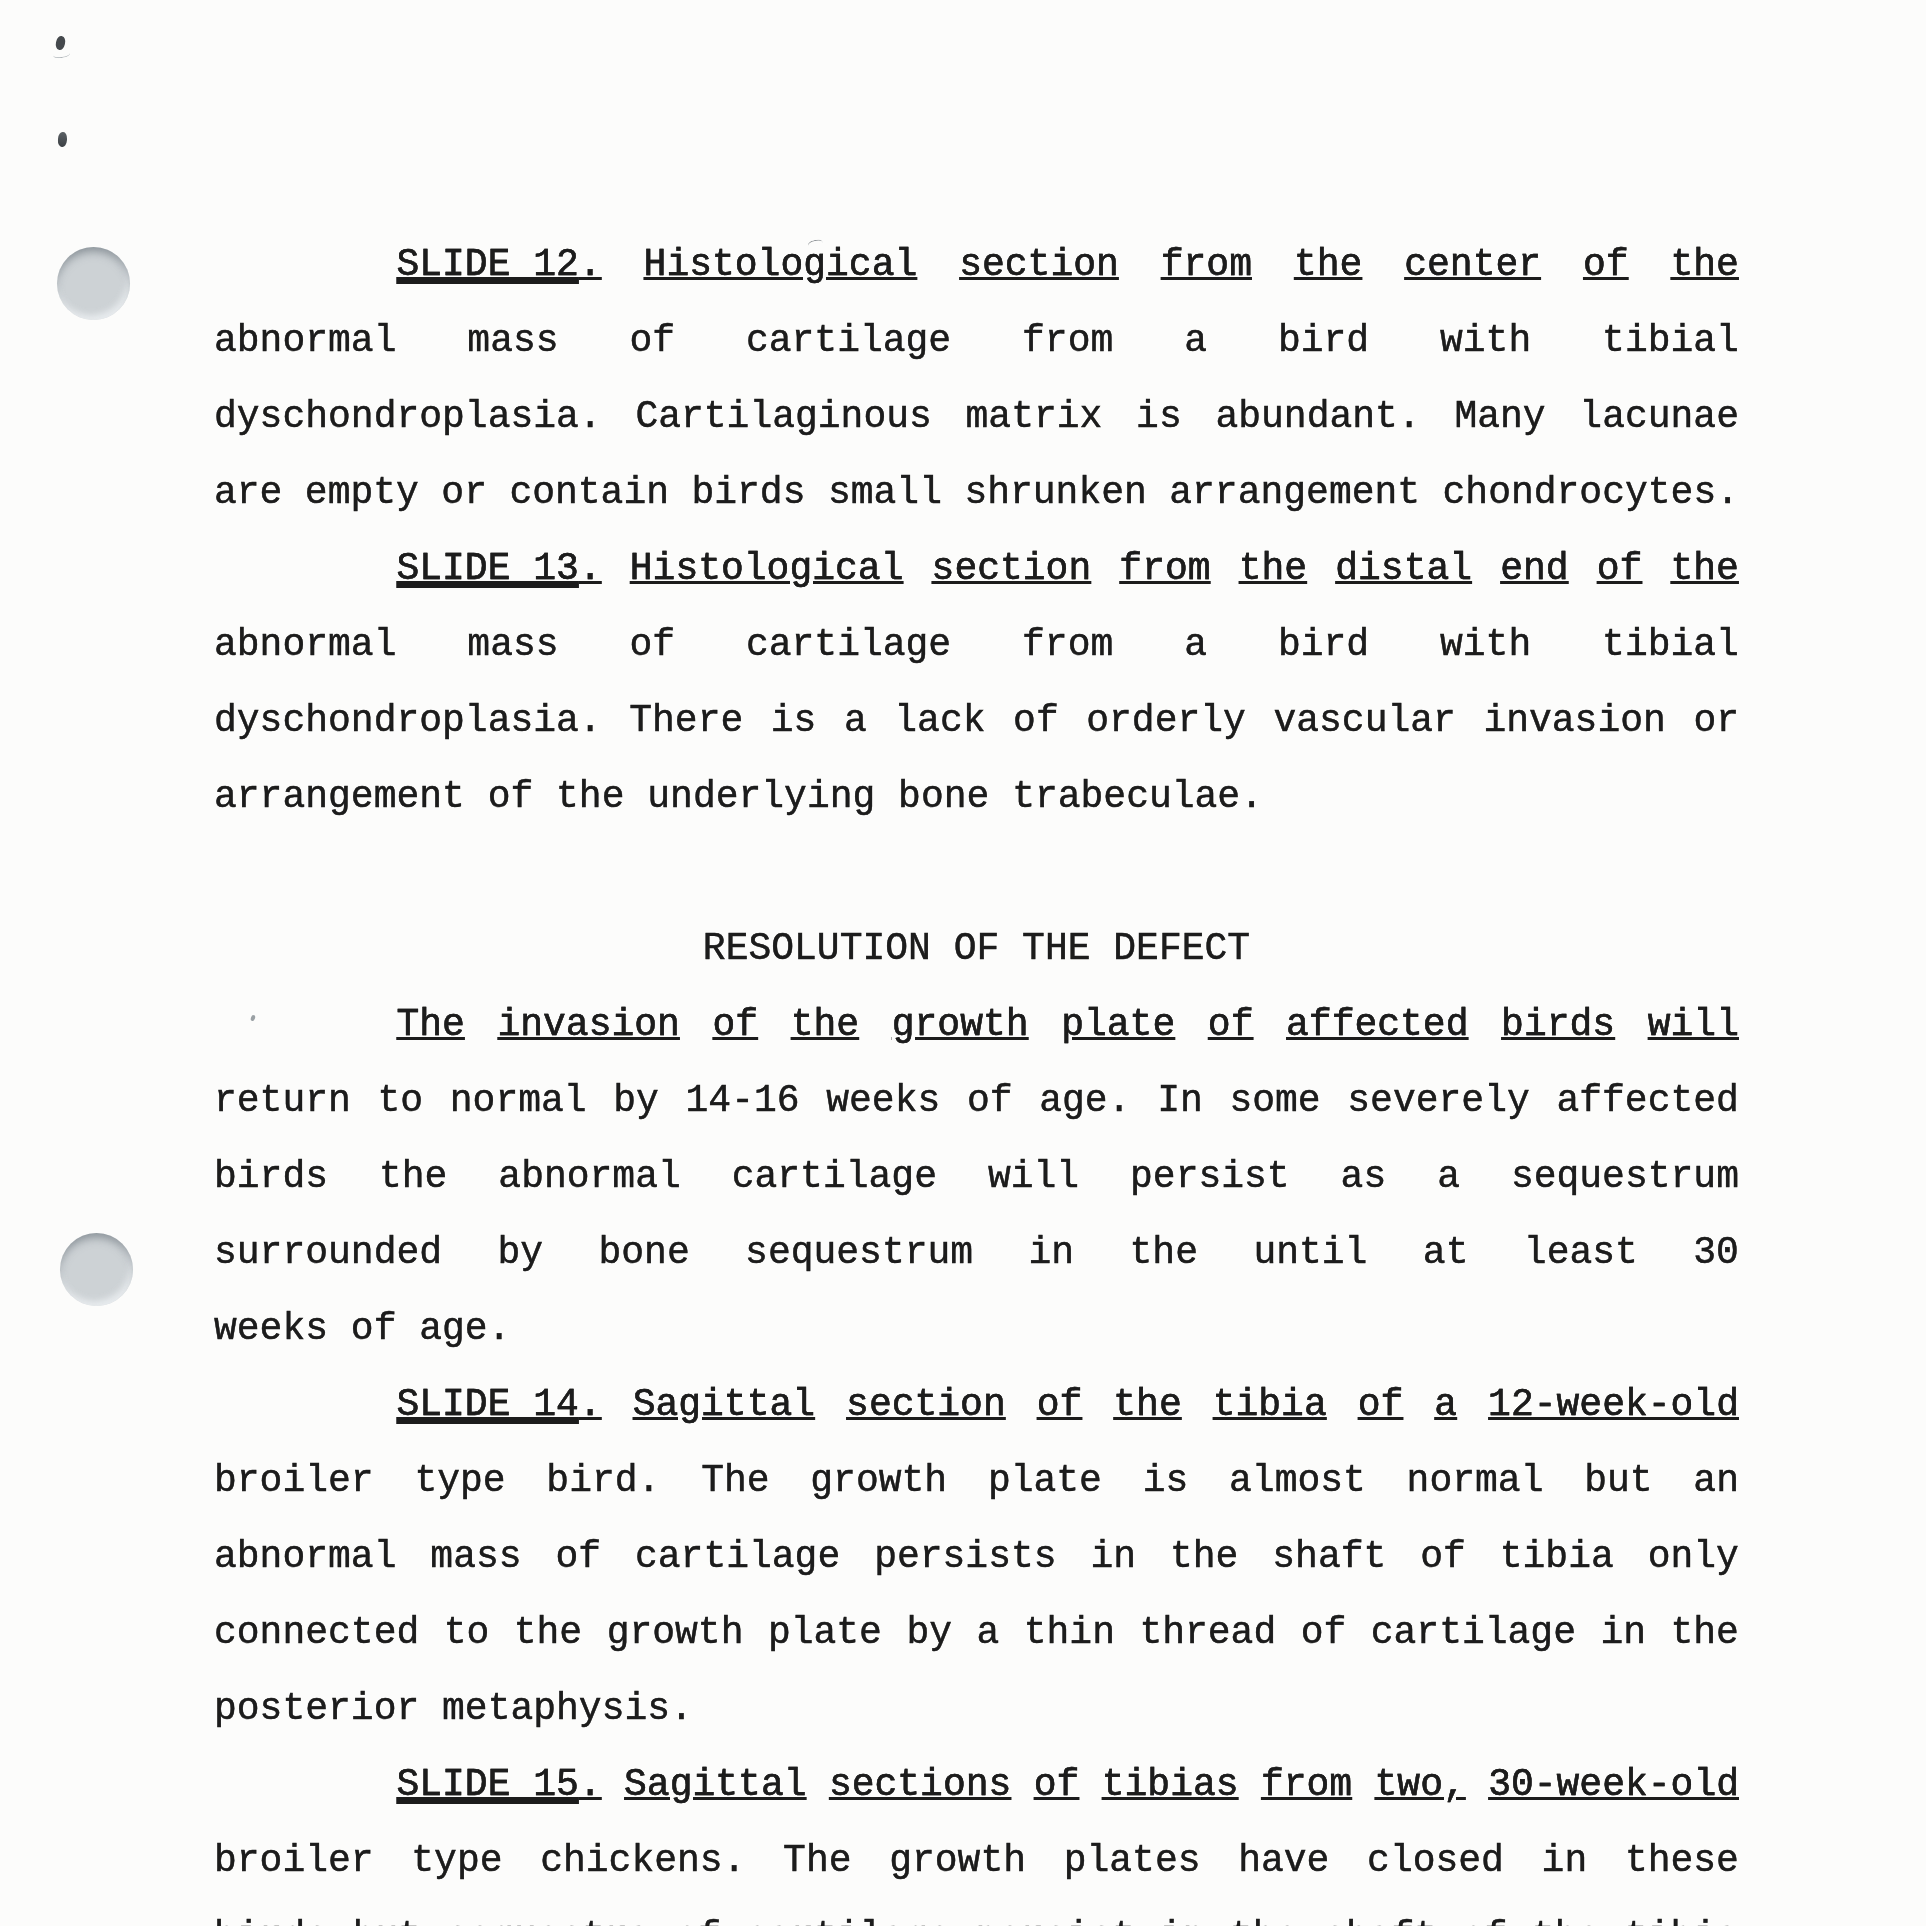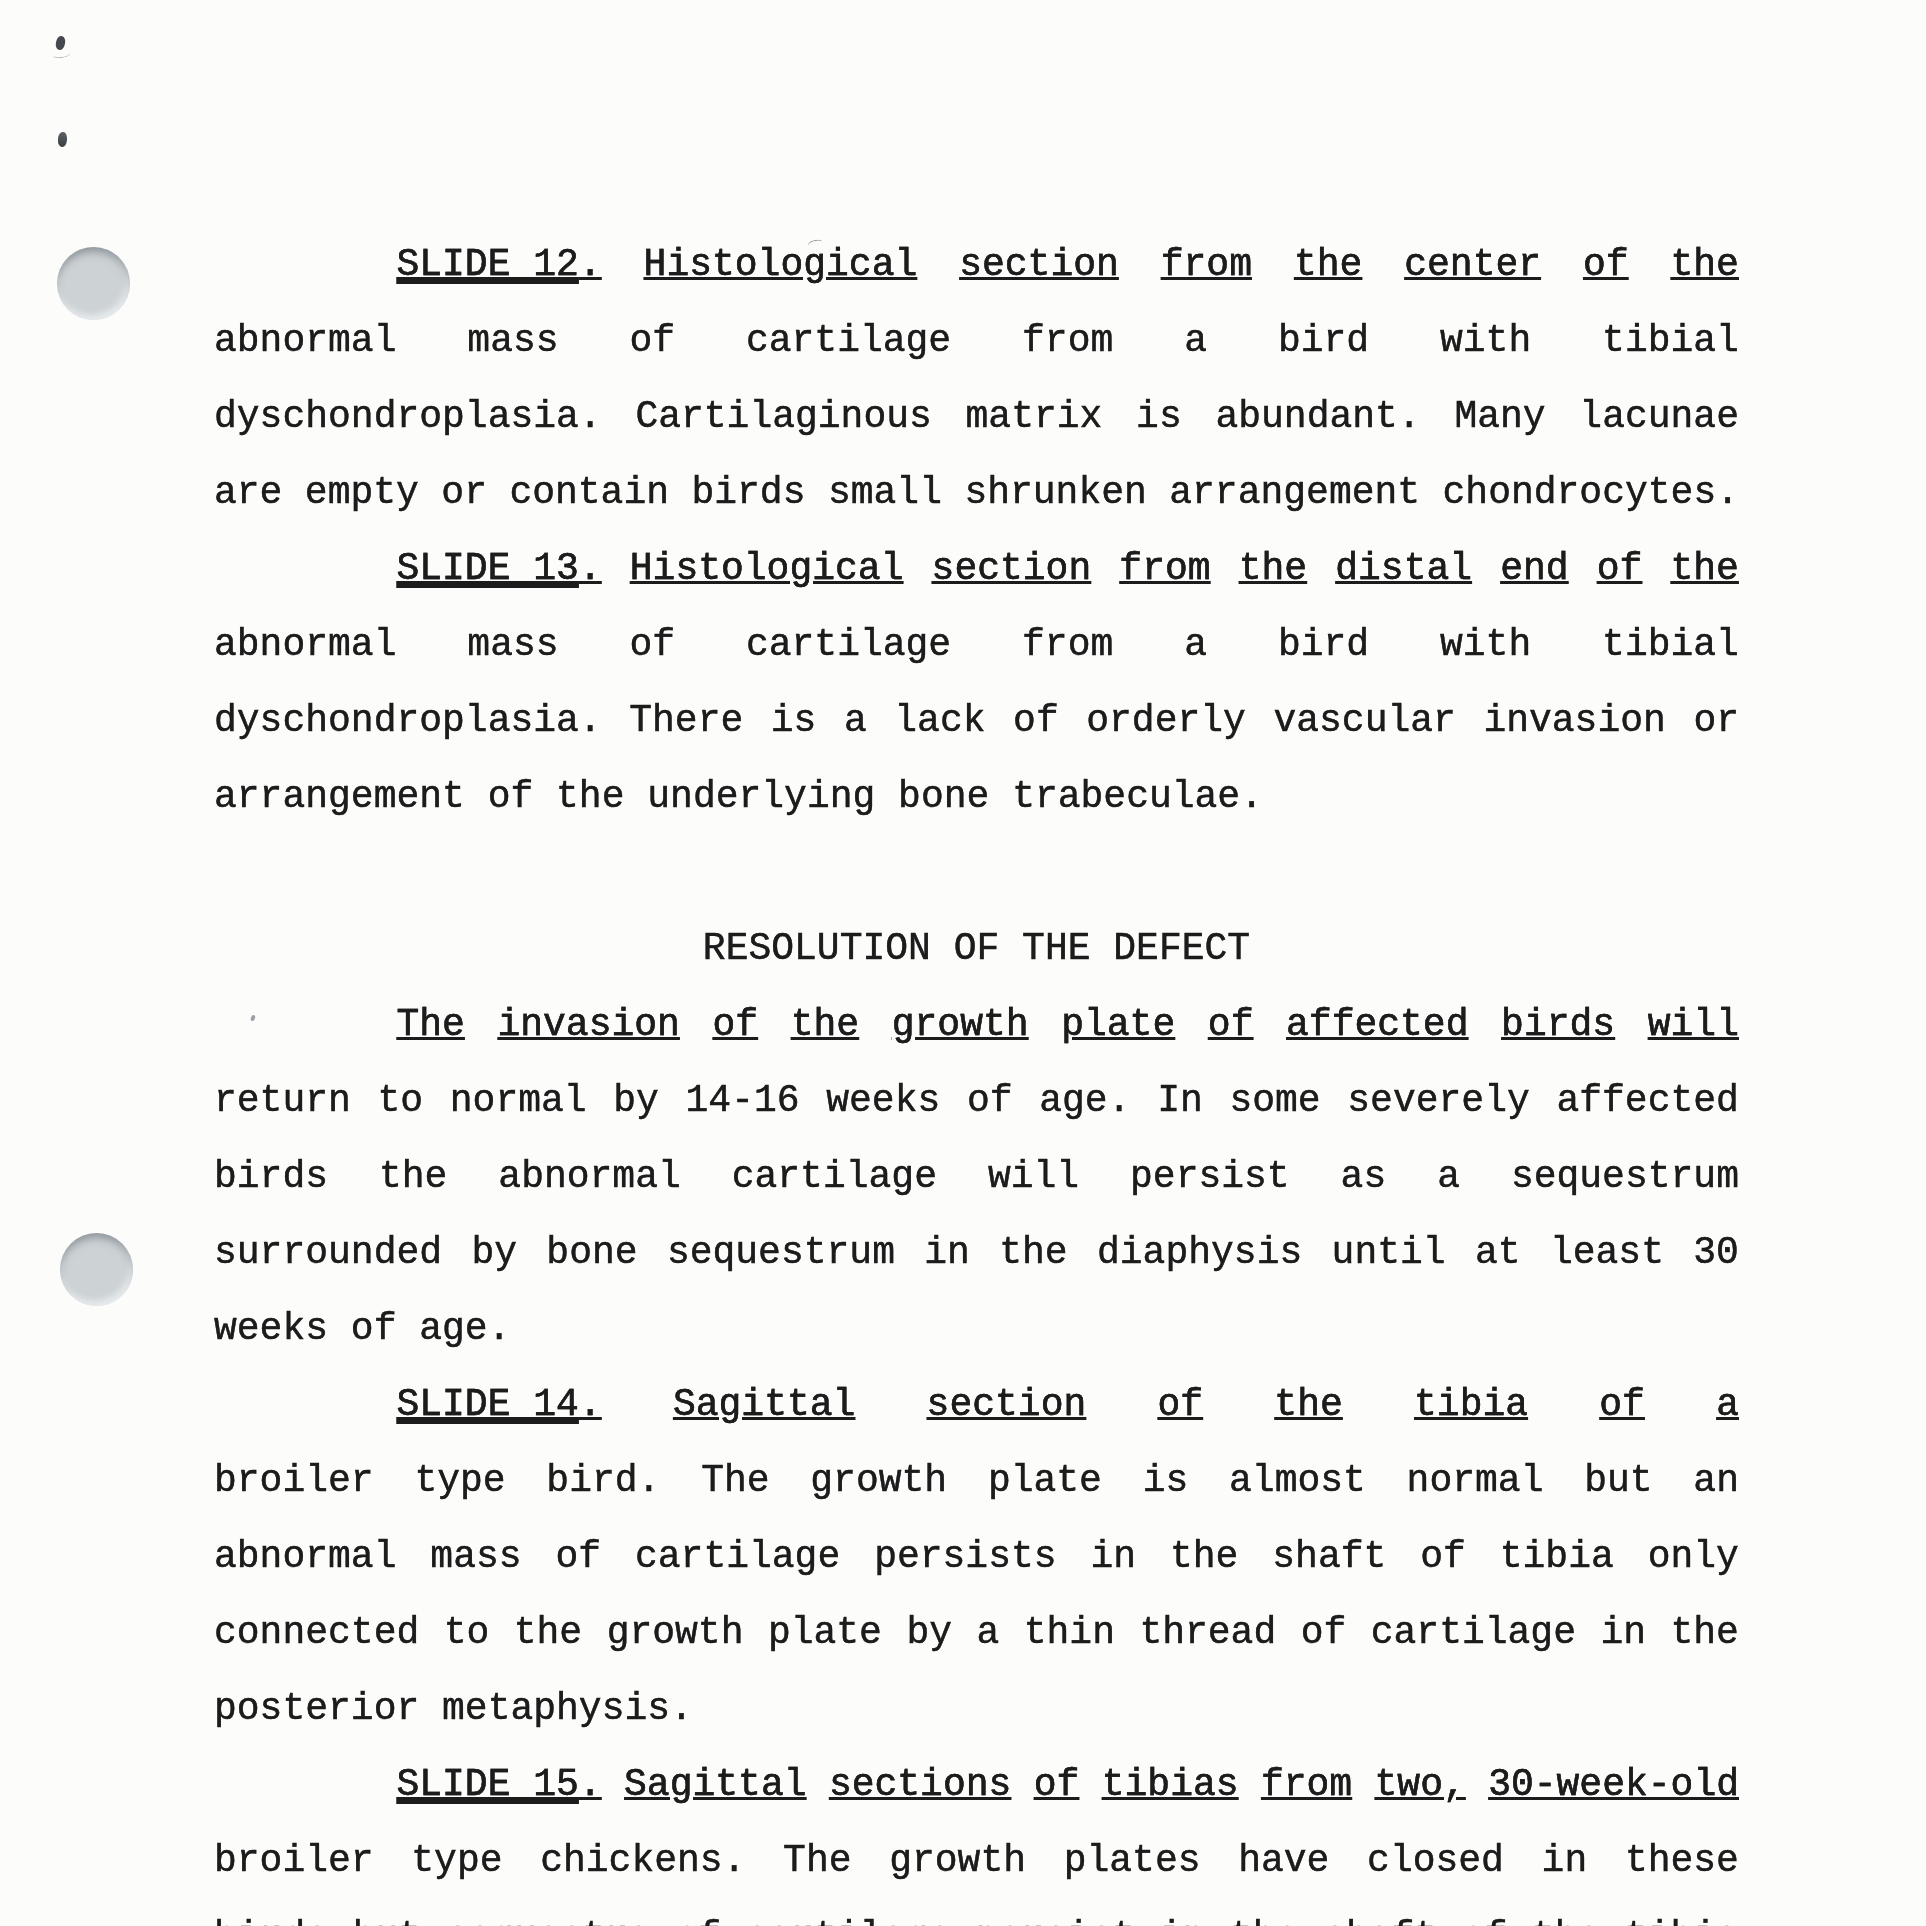--- a/index.html
+++ b/index.html
@@ -64,23 +64,23 @@
       <div class="line just"><span class="w">are</span><span class="w">empty</span><span class="w">or</span><span class="w">contain</span><span class="w">birds</span><span class="w">small</span><span class="w">shrunken</span><span class="w">arrangement</span><span class="w">chondrocytes.</span></div>
       <div class="line just ind"><span class="w"><span class="u">SLIDE 13</span>.</span><span class="w">Histological</span><span class="w">section</span><span class="w">from</span><span class="w">the</span><span class="w">distal</span><span class="w">end</span><span class="w">of</span><span class="w">the</span></div>
       <div class="line just"><span class="w">abnormal</span><span class="w">mass</span><span class="w">of</span><span class="w">cartilage</span><span class="w">from</span><span class="w">a</span><span class="w">bird</span><span class="w">with</span><span class="w">tibial</span></div>
       <div class="line just"><span class="w">dyschondroplasia.</span><span class="w">There</span><span class="w">is</span><span class="w">a</span><span class="w">lack</span><span class="w">of</span><span class="w">orderly</span><span class="w">vascular</span><span class="w">invasion</span><span class="w">or</span></div>
       <div class="line">arrangement of the underlying bone trabeculae.</div>
       <div class="line"></div>
       <div class="line heading">RESOLUTION OF THE DEFECT</div>
       <div class="line just ind"><span class="w">The</span><span class="w">invasion</span><span class="w">of</span><span class="w">the</span><span class="w">growth</span><span class="w">plate</span><span class="w">of</span><span class="w">affected</span><span class="w">birds</span><span class="w">will</span></div>
       <div class="line just"><span class="w">return</span><span class="w">to</span><span class="w">normal</span><span class="w">by</span><span class="w">14-16</span><span class="w">weeks</span><span class="w">of</span><span class="w">age.</span><span class="w">In</span><span class="w">some</span><span class="w">severely</span><span class="w">affected</span></div>
       <div class="line just"><span class="w">birds</span><span class="w">the</span><span class="w">abnormal</span><span class="w">cartilage</span><span class="w">will</span><span class="w">persist</span><span class="w">as</span><span class="w">a</span><span class="w">sequestrum</span></div>
-      <div class="line just"><span class="w">surrounded</span><span class="w">by</span><span class="w">bone</span><span class="w">sequestrum</span><span class="w">in</span><span class="w">the</span><span class="w">diaphysis</span><span class="w">until</span><span class="w">at</span><span class="w">least</span><span class="w">30</span></div>
+      <div class="line just"><span class="w">surrounded</span><span class="w">by</span><span class="w">bone</span><span class="w">sequestrum</span><span class="w">in</span><span class="w">the</span><span class="w">until</span><span class="w">at</span><span class="w">least</span><span class="w">30</span></div>
       <div class="line">weeks of age.</div>
-      <div class="line just ind"><span class="w"><span class="u">SLIDE 14</span>.</span><span class="w">Sagittal</span><span class="w">section</span><span class="w">of</span><span class="w">the</span><span class="w">tibia</span><span class="w">of</span><span class="w">a</span></div>
+      <div class="line just ind"><span class="w"><span class="u">SLIDE 14</span>.</span><span class="w">Sagittal</span><span class="w">section</span><span class="w">of</span><span class="w">the</span><span class="w">tibia</span><span class="w">of</span><span class="w">a</span><span class="w">12-week-old</span></div>
       <div class="line just"><span class="w">broiler</span><span class="w">type</span><span class="w">bird.</span><span class="w">The</span><span class="w">growth</span><span class="w">plate</span><span class="w">is</span><span class="w">almost</span><span class="w">normal</span><span class="w">but</span><span class="w">an</span></div>
       <div class="line just"><span class="w">abnormal</span><span class="w">mass</span><span class="w">of</span><span class="w">cartilage</span><span class="w">persists</span><span class="w">in</span><span class="w">the</span><span class="w">shaft</span><span class="w">of</span><span class="w">tibia</span><span class="w">only</span></div>
       <div class="line just"><span class="w">connected</span><span class="w">to</span><span class="w">the</span><span class="w">growth</span><span class="w">plate</span><span class="w">by</span><span class="w">a</span><span class="w">thin</span><span class="w">thread</span><span class="w">of</span><span class="w">cartilage</span><span class="w">in</span><span class="w">the</span></div>
       <div class="line">posterior metaphysis.</div>
       <div class="line just ind"><span class="w"><span class="u">SLIDE 15</span>.</span><span class="w">Sagittal</span><span class="w">sections</span><span class="w">of</span><span class="w">tibias</span><span class="w">from</span><span class="w">two,</span><span class="w">30-week-old</span></div>
       <div class="line just"><span class="w">broiler</span><span class="w">type</span><span class="w">chickens.</span><span class="w">The</span><span class="w">growth</span><span class="w">plates</span><span class="w">have</span><span class="w">closed</span><span class="w">in</span><span class="w">these</span></div>
       <div class="line just"><span class="w">birds</span><span class="w">but</span><span class="w">sequestra</span><span class="w">of</span><span class="w">cartilage</span><span class="w">persist</span><span class="w">in</span><span class="w">the</span><span class="w">shaft</span><span class="w">of</span><span class="w">the</span><span class="w">tibia</span></div>
     </div>
 
 </div>

